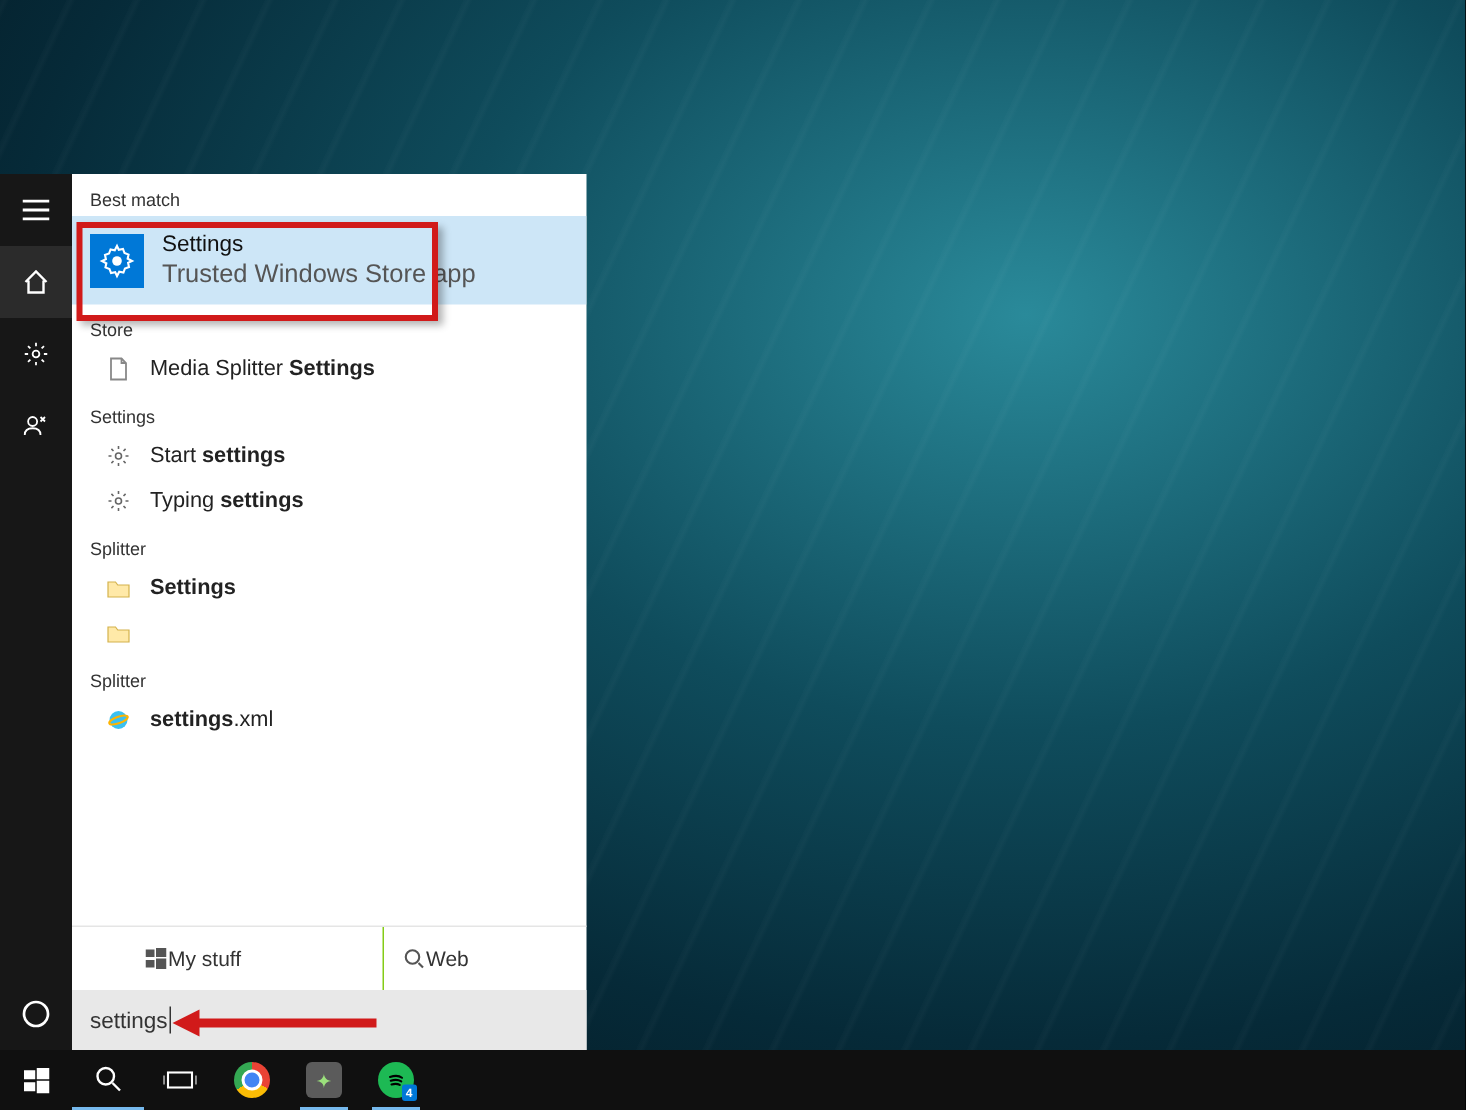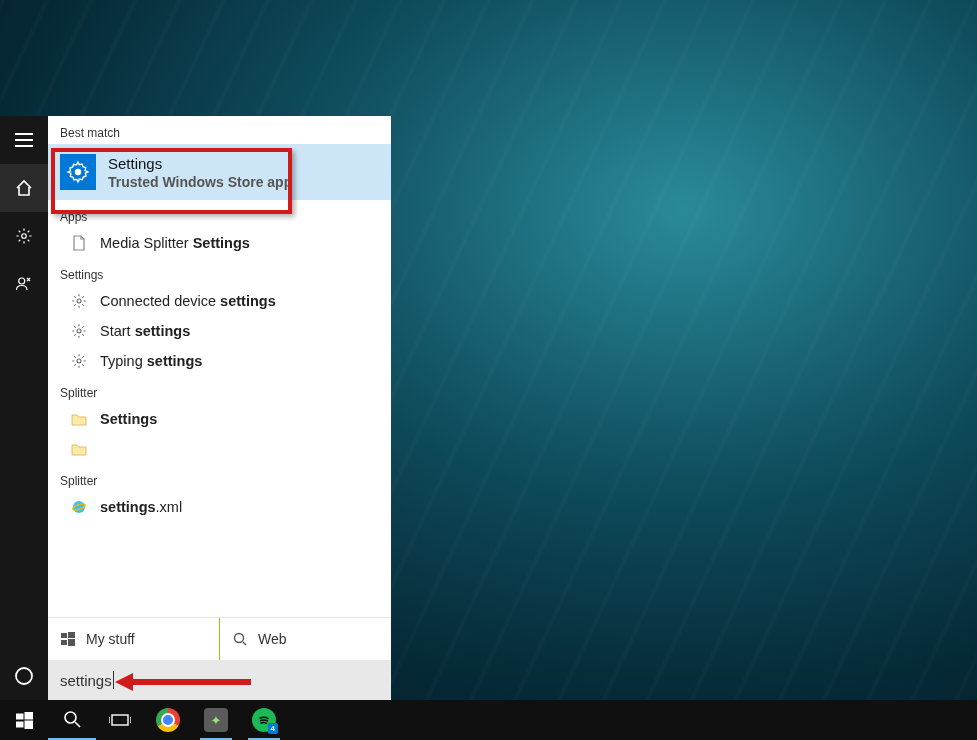--- a/index.html
+++ b/index.html
@@ -63,31 +63,31 @@
 .item .txt b { font-weight:600;}
 
 .best {
   display:flex; align-items:center; padding:10px 12px; gap:12px;
   background:#cde6f7; cursor:pointer;
 }
 .best-ico {
   width:36px; height:36px; background:#0078d7; display:flex; align-items:center; justify-content:center;
 }
 .best-title { font-size:15px; color:#111;}
-.best-sub { font-size:14px; color:#555; margin-top:2px;font-weight:bold;}
+.best-sub { font-size:17px; color:#555; margin-top:2px;}
 
 .highlight {
   position:absolute; border:4px solid #d11a1a; pointer-events:none;
   box-shadow: 3px 3px 5px rgba(0,0,0,0.3);
 }
 
 .tabs { display:flex; border-top:1px solid #e5e5e5;}
 .tab {
-  flex:1; height:42px; display:flex; align-items:center; gap:10px; padding:0 12px;
-  font-size:14px; color:#333; cursor:pointer;
+  flex:1; height:42px; display:flex; align-items:center; gap:0; padding:0 12px;
+  font-size:14px; color:#333; cursor:pointer;margin-left:36px;
 }
 .tab + .tab { border-left:1px solid #84cc16;}
 .tab .tico { width:16px; height:16px; display:flex; align-items:center; justify-content:center;}
 
 .searchbox {
   height:40px; background:#e8e8e8; display:flex; align-items:center; padding:0 12px;
   font-size:15px; color:#333; position:relative;
 }
 .searchbox .cursor {
   display:inline-block; width:1px; height:18px; background:#333; margin-left:1px;
@@ -155,44 +155,35 @@
               <circle cx="12" cy="12" r="3.2" fill="#fff"></circle>
               <path d="M12 2l1.2 2.6 2.8-.6 1 2.7 2.7 1-.6 2.8L22 12l-2.6 1.2.6 2.8-2.7 1-1 2.7-2.8-.6L12 22l-1.2-2.6-2.8.6-1-2.7-2.7-1 .6-2.8L2 12l2.6-1.2-.6-2.8 2.7-1 1-2.7 2.8.6z" fill="none" stroke="#fff" stroke-width="1.4"></path>
             </svg>
         </div>
         <div>
           <div class="best-title">Settings</div>
           <div class="best-sub">Trusted Windows Store app</div>
         </div>
       </div>
 
-      <div class="cat">Apps</div>
+      <div class="cat">Store</div>
       <div id="apps-list">
           <div class="item">
             <span class="ico">
               <svg width="16" height="16" viewBox="0 0 16 16">
                 <path d="M3 1h7l3 3v11H3z" fill="none" stroke="#888" stroke-width="1.2"></path>
                 <path d="M10 1v3h3" fill="none" stroke="#888" stroke-width="1.2"></path>
               </svg>
             </span>
             <span class="txt">Media Splitter <b>Settings</b></span>
           </div>
         </div>
 
       <div class="cat">Settings</div>
       <div id="settings-list">
-          <div class="item">
-            <span class="ico">
-              <svg width="16" height="16" viewBox="0 0 24 24">
-                <circle cx="12" cy="12" r="3" fill="none" stroke="#666" stroke-width="1.6"></circle>
-                <path d="M12 2v3M12 19v3M2 12h3M19 12h3M4.9 4.9l2.1 2.1M17 17l2.1 2.1M4.9 19.1l2.1-2.1M17 7l2.1-2.1" stroke="#666" stroke-width="1.6"></path>
-              </svg>
-            </span>
-            <span class="txt">Connected device <b>settings</b></span>
-          </div>
           <div class="item">
             <span class="ico">
               <svg width="16" height="16" viewBox="0 0 24 24">
                 <circle cx="12" cy="12" r="3" fill="none" stroke="#666" stroke-width="1.6"></circle>
                 <path d="M12 2v3M12 19v3M2 12h3M19 12h3M4.9 4.9l2.1 2.1M17 17l2.1 2.1M4.9 19.1l2.1-2.1M17 7l2.1-2.1" stroke="#666" stroke-width="1.6"></path>
               </svg>
             </span>
             <span class="txt">Start <b>settings</b></span>
           </div>
           <div class="item">

